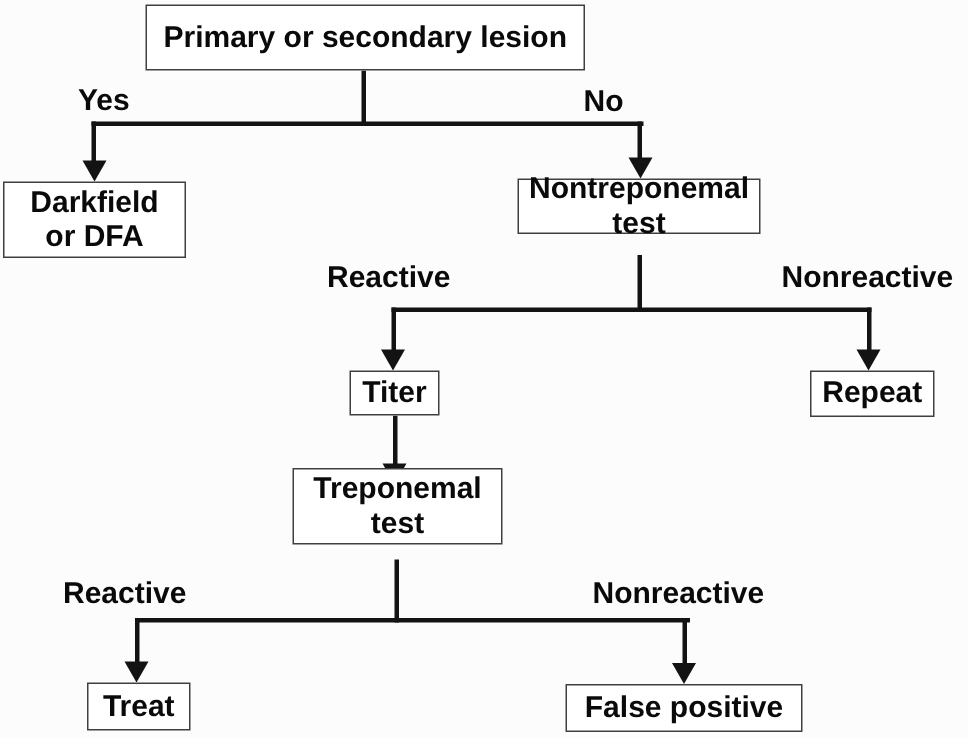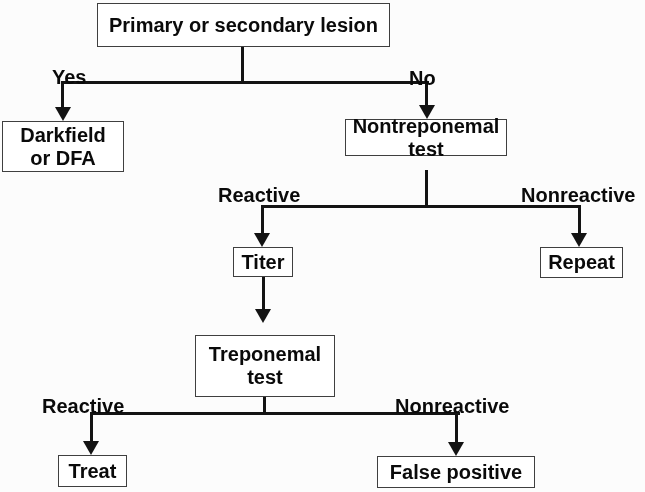--- a/index.html
+++ b/index.html
@@ -30,21 +30,20 @@
     text-align:center;
     white-space:nowrap;
   }
   .elabel{
     position:absolute;
     font-weight:700;
     font-size:20px;
     line-height:20px;
     color:#0a0a0a;
     white-space:nowrap;
-    margin-top:10px;
   }
   .ln{
     position:absolute;
     background:#131313;
   }
   .ah{
     position:absolute;
     width:0;height:0;
     border-left:8px solid transparent;
     border-right:8px solid transparent;
@@ -95,33 +94,33 @@
   </div>
 
   <div class="box" style="left:540px;top:247px;width:83px;height:31px">
     <span>Repeat</span>
   </div>
 
   <div class="box" style="left:233px;top:247px;width:60px;height:30px">
     <span>Titer</span>
   </div>
 
-  <div class="box" style="left:195px;top:335px;width:140px;height:62px">
+  <div class="box" style="left:195px;top:312px;width:140px;height:51px">
     <span>Treponemal</span>
     <span>test</span>
   </div>
 
   <div class="box" style="left:377px;top:456px;width:158px;height:32px">
     <span>False positive</span>
   </div>
 
   <div class="box" style="left:58px;top:455px;width:69px;height:32px">
     <span>Treat</span>
   </div>
 
   <div class="elabel" style="left:52px;top:57px">Yes</div>
-  <div class="elabel" style="left:409px;top:58px">No</div>
+  <div class="elabel" style="left:389px;top:58px">No</div>
   <div class="elabel" style="left:218px;top:175px">Reactive</div>
   <div class="elabel" style="left:521px;top:175px">Nonreactive</div>
   <div class="elabel" style="left:42px;top:386px">Reactive</div>
   <div class="elabel" style="left:395px;top:386px">Nonreactive</div>
 
 </div>
 
 </body></html>

